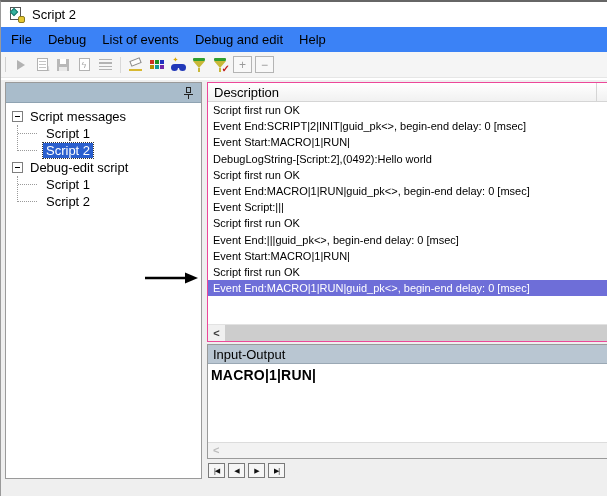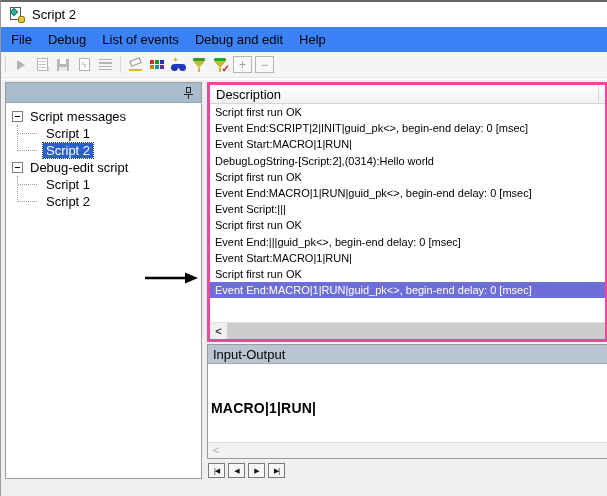--- a/index.html
+++ b/index.html
@@ -63,34 +63,34 @@
   .tree-group-row { display:flex; align-items:center; height:17px; padding-left:6px; gap:7px; }
   .expand-box { width:11px; height:11px; border:1px solid #7e7e7e; background:#fff; position:relative; flex:0 0 auto; }
   .expand-box::after { content:""; position:absolute; left:2px; right:2px; top:4px; height:1px; background:#000; }
   .children { position:relative; }
   .children::before { content:""; position:absolute; left:11px; top:0; bottom:8px; border-left:1px dotted #9a9a9a; }
   .child-row { height:17px; line-height:17px; padding-left:37px; position:relative; }
   .child-row::before { content:""; position:absolute; left:12px; top:8px; width:19px; border-top:1px dotted #9a9a9a; }
   .child-row .lbl { padding:0 3px; }
   .child-row.sel .lbl { background:var(--tree-selected-bg,#2a5fce); color:#fff; outline:1px dotted #333; }
   
-  .desc-panel { position:absolute; left:206px; top:2px; width:401px; height:260px; background:#fff; border:3px solid #ec4899; overflow:hidden; }
+  .desc-panel { position:absolute; left:206px; top:2px; width:401px; height:260px; background:#fff; border:1px solid #ec4899; overflow:hidden; }
   .col-header { height:19px; background:linear-gradient(#ffffff,#f1f1f1); border-bottom:1px solid #d5d5d5; font-size:13px; display:flex; align-items:center; padding-left:6px; position:relative; }
   .col-sep { position:absolute; left:388px; top:0; bottom:0; width:1px; background:#d5d5d5; }
   .lv-row { height:16.2px; line-height:16.2px; font-size:11px; padding-left:5px; white-space:nowrap; overflow:hidden; }
   .lv-row.sel { background:var(--selected-row-bg,#6e6ed8); color:#fff; }
   .hscroll { position:absolute; left:0; right:0; bottom:0; height:17px; display:flex; border-top:1px solid #e2e2e2; }
   .hs-btn { width:17px; height:100%; background:#f0f0f0; border:none; font-size:11px; font-weight:bold; color:#3c3c3c; line-height:16px; }
   .hs-track { flex:1; background:#cdcdcd; }
   
   .annotation-arrow { position:absolute; left:143px; top:192px; width:55px; height:12px; }
   
   .io-panel { position:absolute; left:206px; top:264px; width:401px; height:115px; background:#fff; border:1px solid #9a9a9a; overflow:hidden; }
   .io-header { height:19px; background:var(--io-header-bg,#b9c6d2); font-size:13px; display:flex; align-items:center; padding-left:5px; border-bottom:1px solid #9aa8b4; }
-  .io-content { font-weight:bold; font-size:14px; padding:3px 3px; letter-spacing:0.2px;margin-top:33px; }
+  .io-content { font-weight:bold; font-size:14px; padding:3px 3px; letter-spacing:0.2px; }
   .io-hscroll { position:absolute; left:0; right:0; bottom:0; height:16px; background:#f2f2f2; border-top:1px solid #dcdcdc; color:#bcbcbc; font-size:11px; font-weight:bold; line-height:15px; padding-left:5px; }
   
   .tabbar { position:absolute; left:207px; top:381px; right:0; height:23px; display:flex; align-items:flex-start; }
   .nav-btns { display:flex; gap:3px; margin-top:2px; }
   .nav-btn { width:17px; height:15px; border:1px solid #7a7a7a; background:#f6f6f6; font-size:7px; line-height:12px; color:#111; padding:0; letter-spacing:-1px; }
   .tabs { display:flex; margin-left:10px; }
   .tab { position:relative; height:21px; clip-path:polygon(0 0,100% 0,calc(100% - 9px) 100%,9px 100%); background:#555; margin-left:-3px; }
   .tab-inner { position:absolute; inset:0 1px 1.2px 1px; clip-path:polygon(0 0,100% 0,calc(100% - 8.3px) 100%,8.3px 100%); background:#fff; display:flex; align-items:center; justify-content:center; font-size:13px; padding:0 22px; white-space:nowrap; }
   .tab.active .tab-inner { font-weight:bold; }
 </style>
@@ -209,21 +209,21 @@
 
   <div class="desc-panel">
     <div class="col-header">
       <span>Description</span>
       <div class="col-sep"></div>
     </div>
     <div id="rows">
         <div class="lv-row">Script first run OK</div>
         <div class="lv-row">Event End:SCRIPT|2|INIT|guid_pk&lt;&gt;, begin-end delay: 0 [msec]</div>
         <div class="lv-row">Event Start:MACRO|1|RUN|</div>
-        <div class="lv-row">DebugLogString-[Script:2],(0314):Hello world</div>
+        <div class="lv-row">DebugLogString-[Script:2],(0492):Hello world</div>
         <div class="lv-row">Script first run OK</div>
         <div class="lv-row">Event End:MACRO|1|RUN|guid_pk&lt;&gt;, begin-end delay: 0 [msec]</div>
         <div class="lv-row">Event Script:|||</div>
         <div class="lv-row">Script first run OK</div>
         <div class="lv-row">Event End:|||guid_pk&lt;&gt;, begin-end delay: 0 [msec]</div>
         <div class="lv-row">Event Start:MACRO|1|RUN|</div>
         <div class="lv-row">Script first run OK</div>
         <div class="lv-row sel">Event End:MACRO|1|RUN|guid_pk&lt;&gt;, begin-end delay: 0 [msec]</div>
       </div>
     <div class="hscroll">

